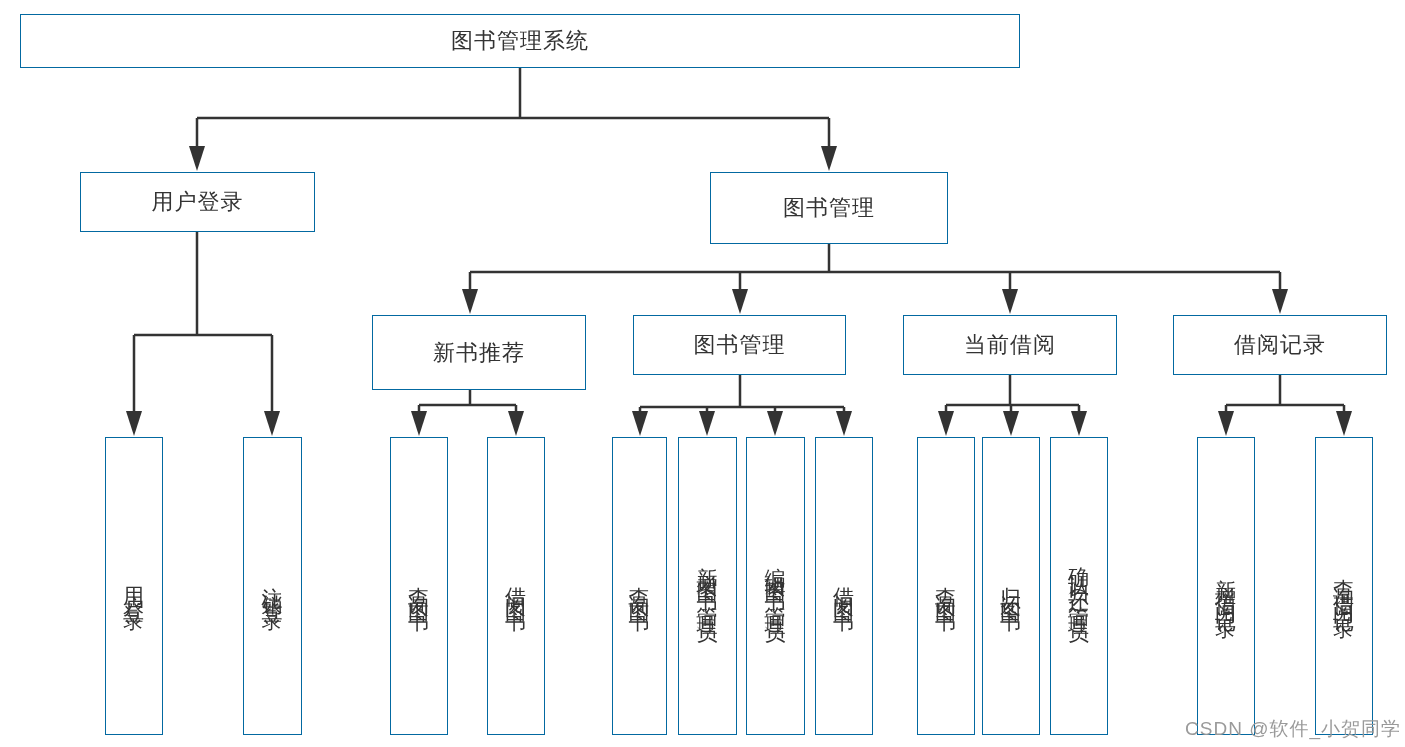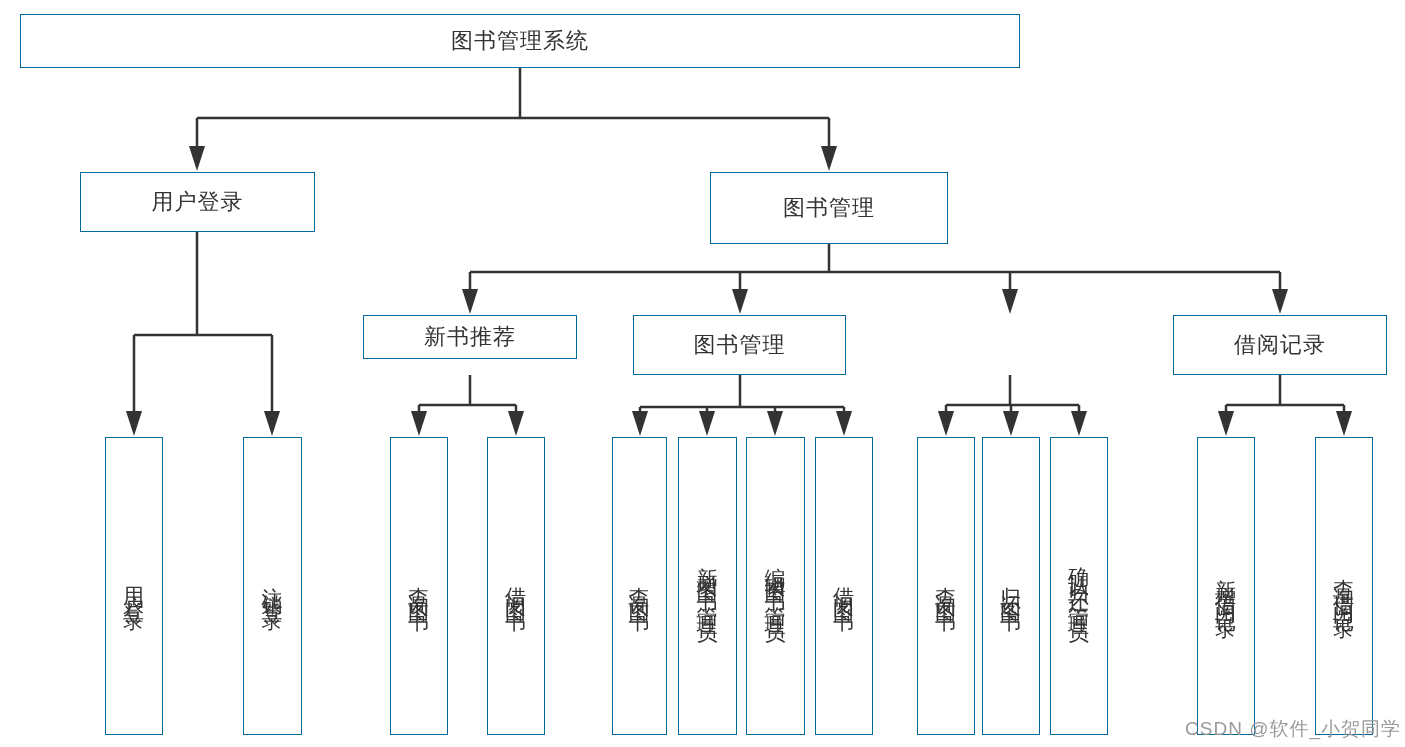--- a/index.html
+++ b/index.html
@@ -63,25 +63,28 @@
     <span>图书管理系统</span>
   </div>
 
   <div class="box hbox" style="left:80px;top:172px;width:235px;height:60px">
     <span>用户登录</span>
   </div>
   <div class="box hbox" style="left:710px;top:172px;width:238px;height:72px">
     <span>图书管理</span>
   </div>
 
-  <div class="box hbox" style="left:363px;top:315px;width:214px;height:44px">
+  <div class="box hbox" style="left:372px;top:315px;width:214px;height:75px">
     <span>新书推荐</span>
   </div>
   <div class="box hbox" style="left:633px;top:315px;width:213px;height:60px">
     <span>图书管理</span>
+  </div>
+  <div class="box hbox" style="left:903px;top:315px;width:214px;height:60px">
+    <span>当前借阅</span>
   </div>
   <div class="box hbox" style="left:1173px;top:315px;width:214px;height:60px">
     <span>借阅记录</span>
   </div>
 
   <div class="box vbox" style="left:105px;top:437px;width:58px;height:298px">
     <span>用户登录</span>
   </div>
   <div class="box vbox" style="left:243px;top:437px;width:59px;height:298px">
     <span>注销登录</span>

